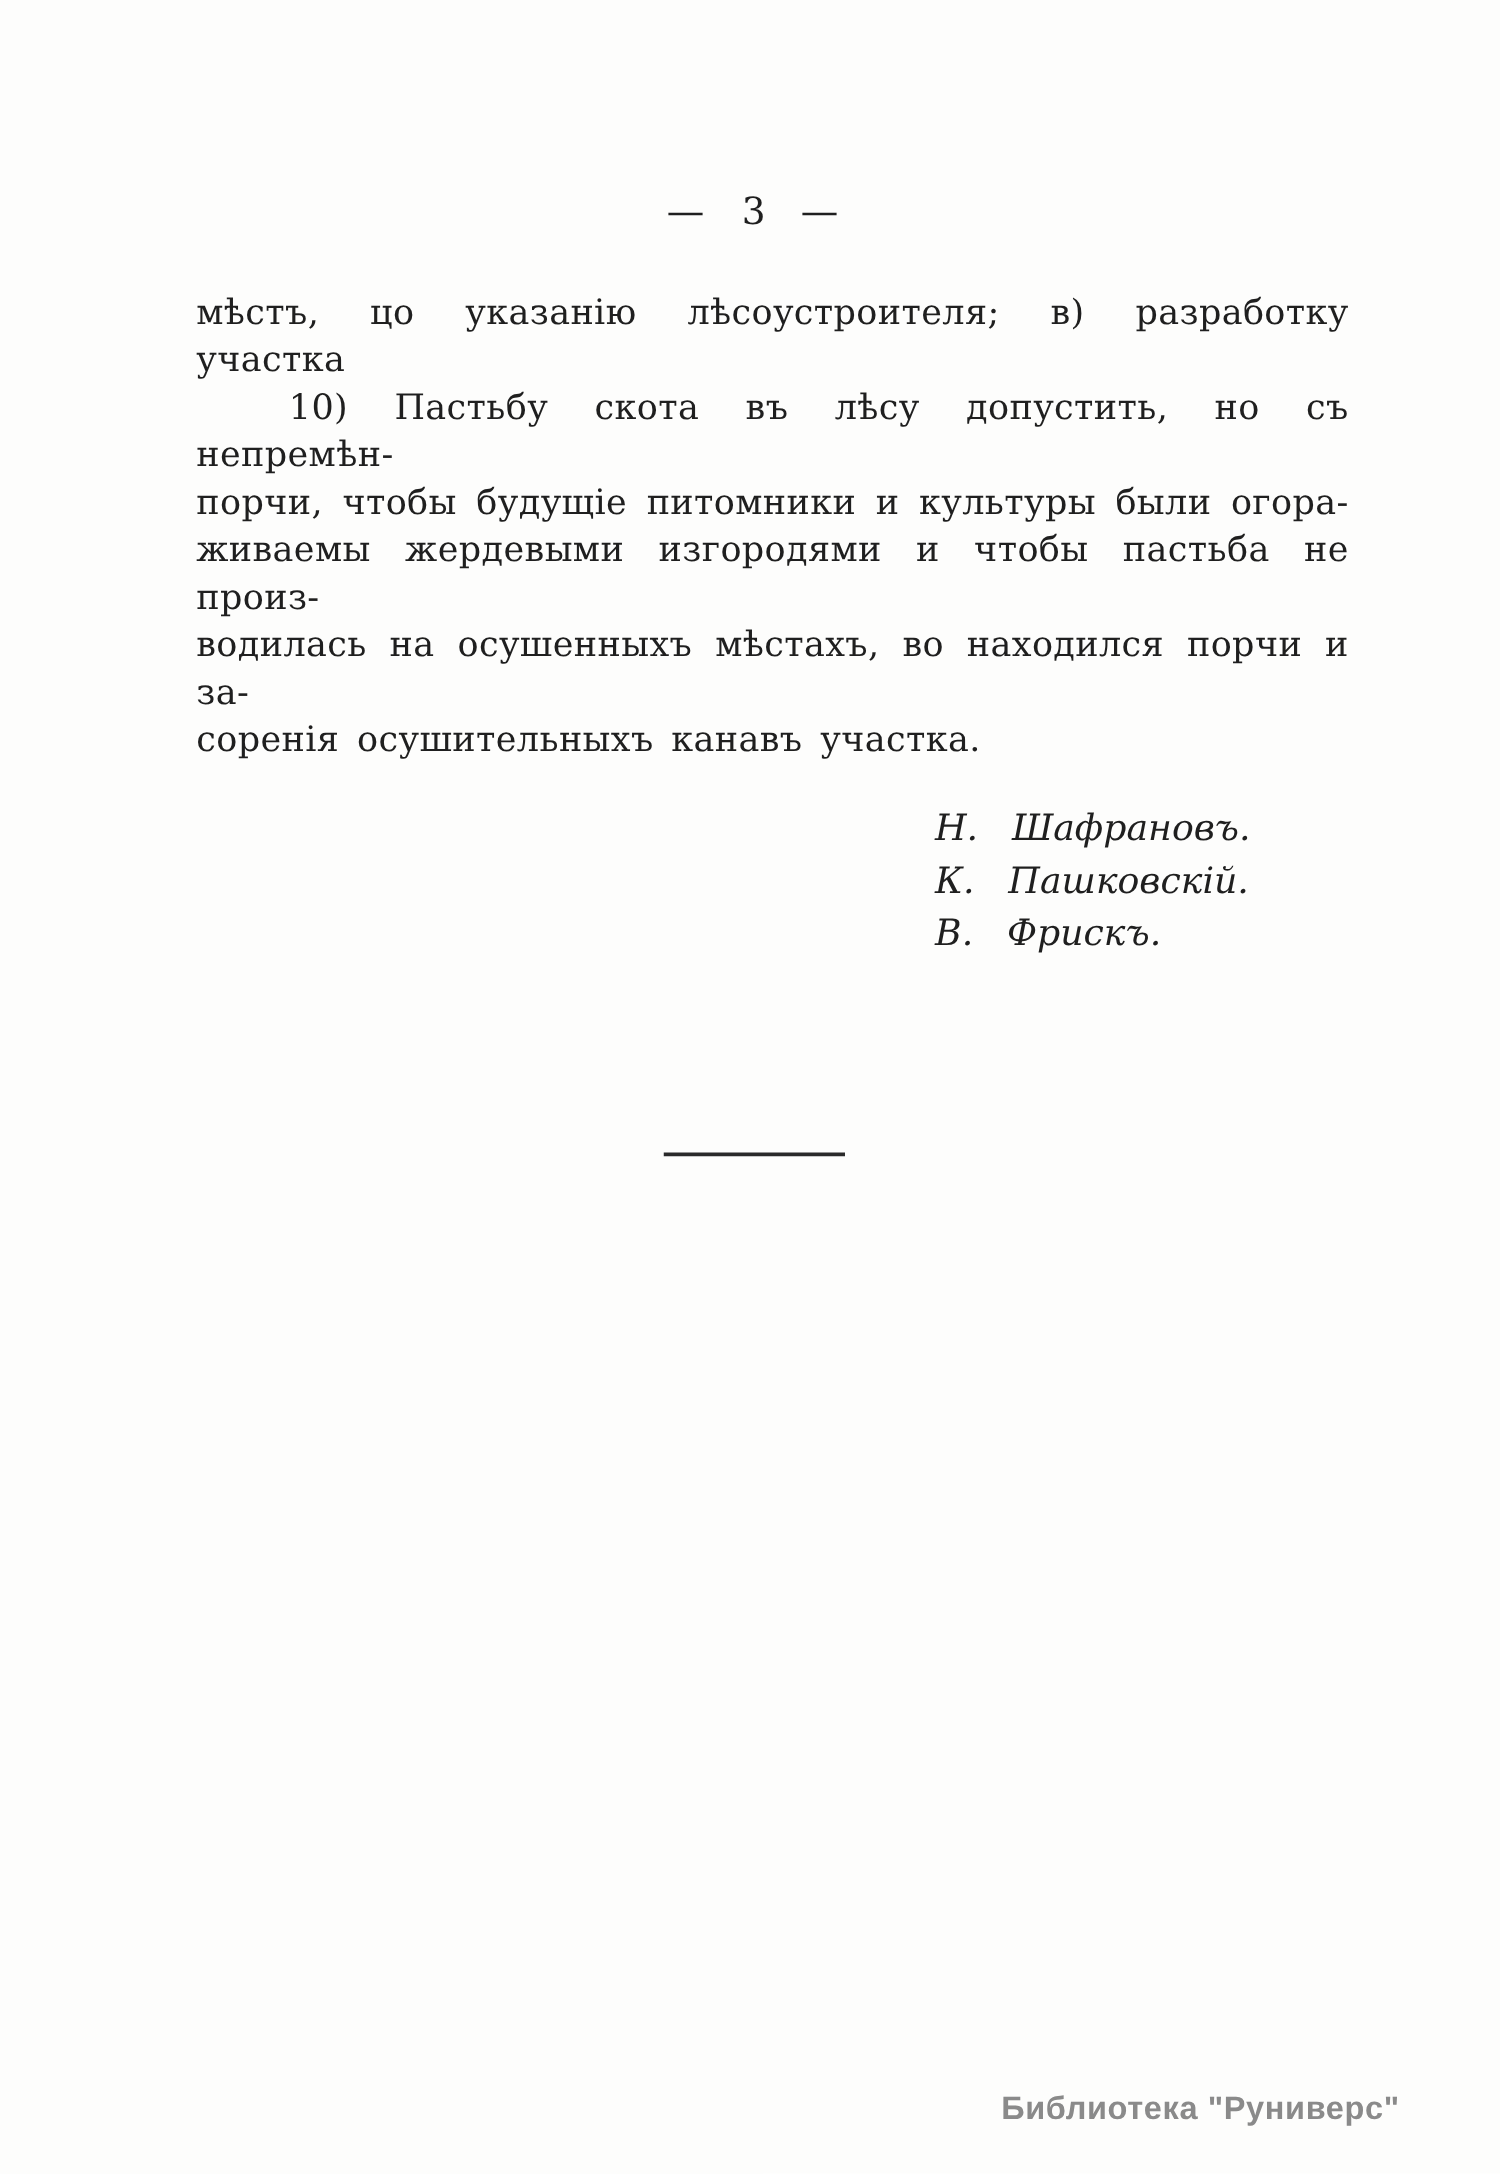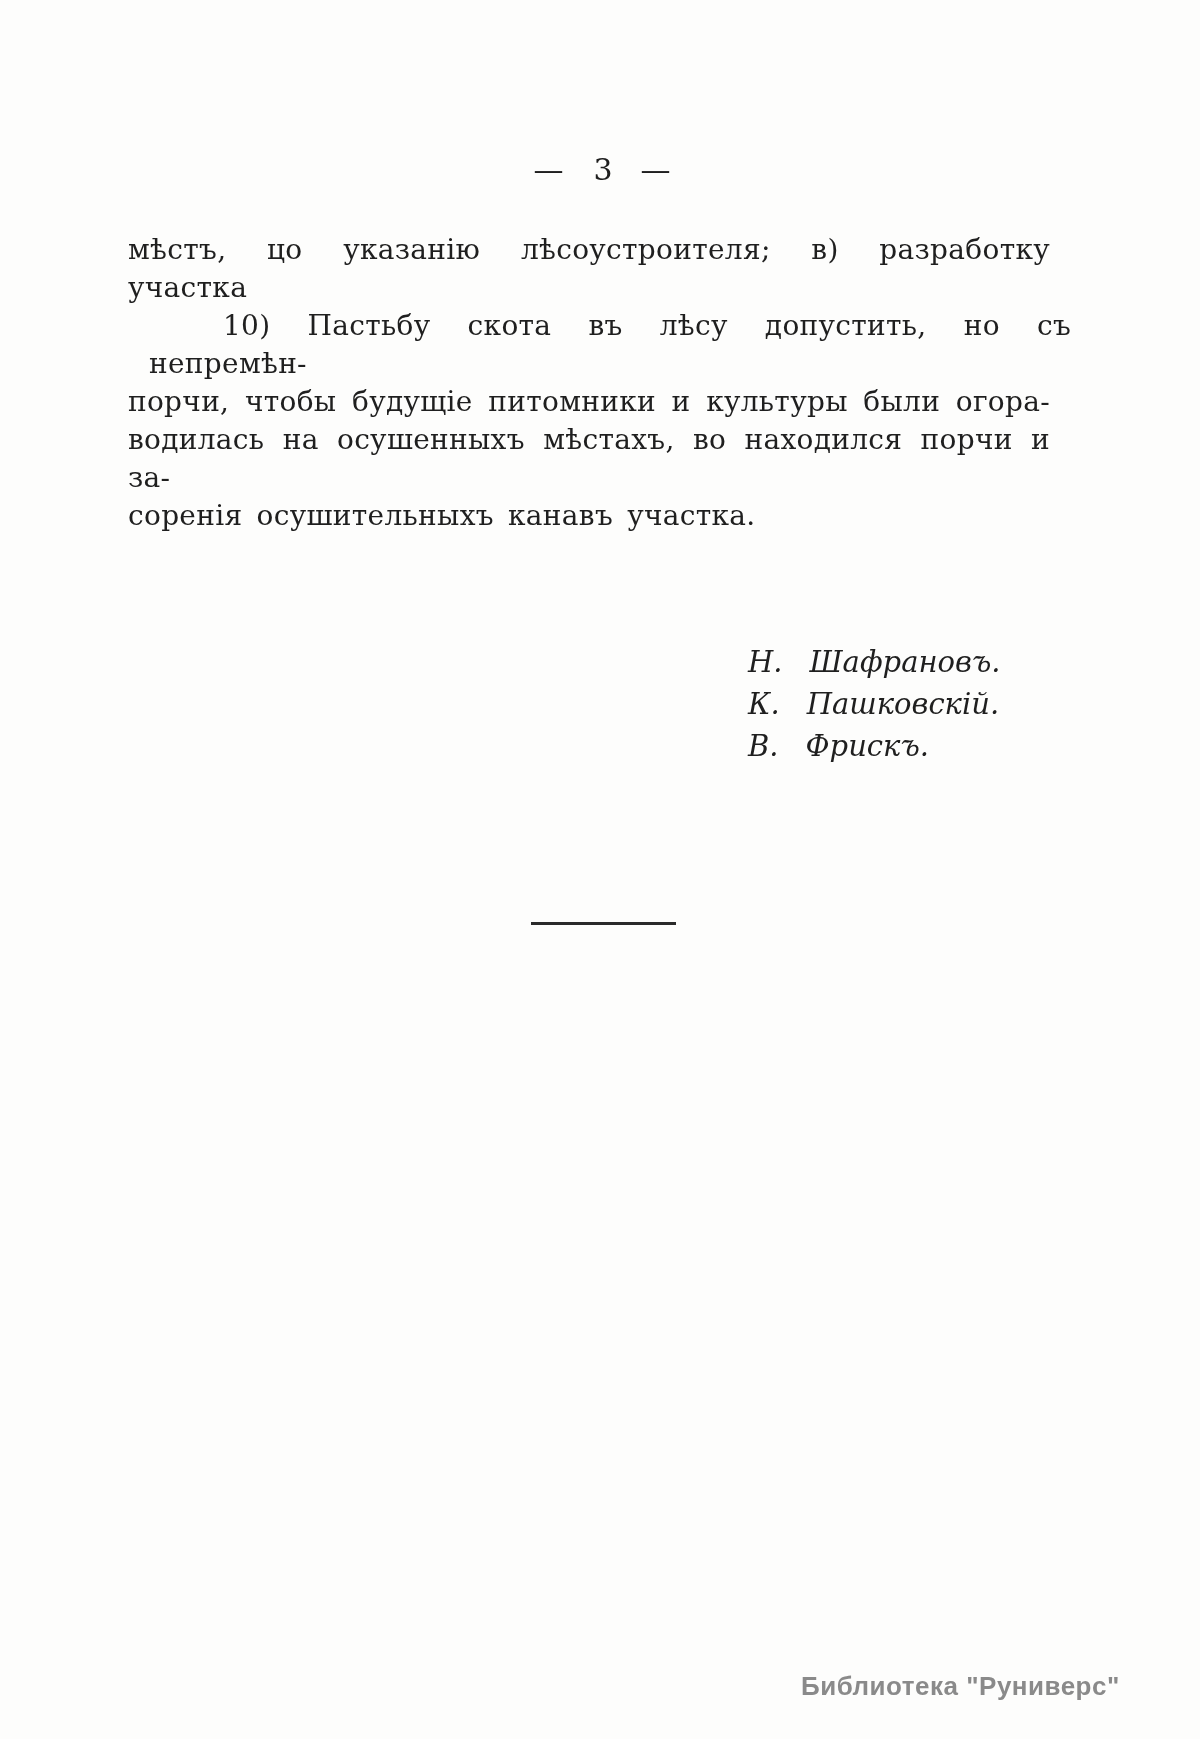--- a/index.html
+++ b/index.html
@@ -25,34 +25,34 @@
     align-items: center;
     gap: 28px;
     font-size: 30px;
     color: #1f1f1f;
   }
   .page-number .dash { letter-spacing: 2px; }
 
   
   .body-text {
     position: absolute;
-    left: 128px;
+    left: 157px;
     top: 231px;
     width: 922px;
     font-size: 28px;
     line-height: 38px;
     letter-spacing: 0.3px;
     word-spacing: 5px;
   }
   .line { width: 100%; }
   .line.just {
     text-align: justify;
     text-align-last: justify;
   }
-  .line.indent { text-indent: 74px; margin-left: 21px; }
+  .line.indent { text-indent: 74px; }
   .lat { font-style: italic; font-family: "DejaVu Serif", serif; }
 
   
   .signatures {
     position: absolute;
     left: 748px;
     top: 641px;
     font-style: italic;
     font-size: 29px;
     line-height: 42px;
@@ -90,20 +90,21 @@
   <div class="page-number">
     <span class="dash">—</span>
     <span class="num">3</span>
     <span class="dash">—</span>
   </div>
 
   <div class="body-text">
     <div class="line just">мѣстъ, цо указанію лѣсоустроителя; в) разработку участка</div>
     <div class="line just indent">10) Пастьбу скота въ лѣсу допустить, но съ непремѣн-</div>
     <div class="line just">порчи, чтобы будущіе питомники и культуры были огора-</div>
+    <div class="line just">живаемы жердевыми изгородями и чтобы пастьба не произ-</div>
     <div class="line just">водилась на осушенныхъ мѣстахъ, во находился порчи и за-</div>
     <div class="line">соренія осушительныхъ канавъ участка.</div>
   </div>
 
   <div class="signatures">
     <div class="sig-row">
       <span class="sig-initial">Н.</span>
       <span class="sig-name">Шафрановъ.</span>
     </div>
     <div class="sig-row">

